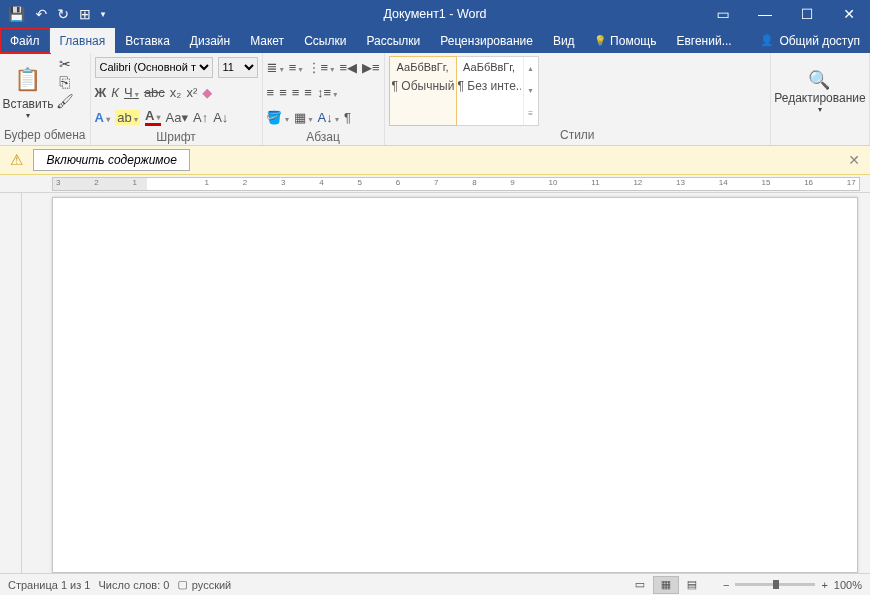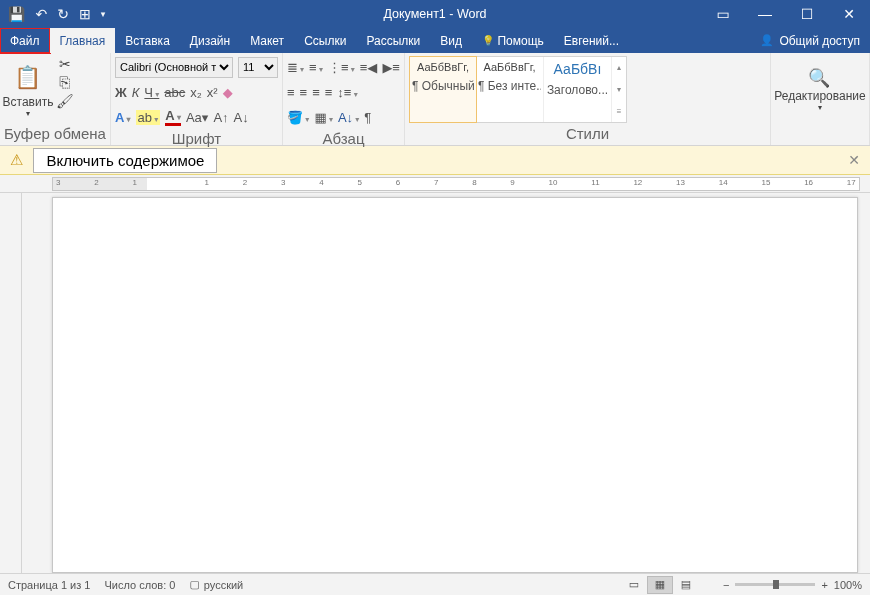--- a/index.html
+++ b/index.html
@@ -13,51 +13,51 @@
   .menubar { background: #2b579a; color: #fff; height: 25px; display: flex; align-items: stretch; font-size: 12px; }
   .tab { padding: 12px 10px; display: flex; align-items: center; cursor: pointer; white-space: nowrap; }
   .tab.file { outline: 2px solid #e62020; outline-offset:-1px;}
   .tab.active { background: #f3f3f3; color: #2b579a; }
   .tab.help::before { content: "💡"; font-size:10px; margin-right:3px; opacity:.8;}
   .share { margin-left: auto; padding: 0 10px; display:flex; align-items:center; gap:5px; cursor:pointer;}
   .share::before { content:"👤"; font-size:11px;}
   .ribbon { background: #f3f3f3; border-bottom: 1px solid #d4d4d4; height: 93px; display: flex; }
   .group { border-right: 1px solid #e1e1e1; padding: 3px 4px 0; display: flex; flex-direction: column; }
   .group-body { flex: 1; display: flex; gap: 4px; }
-  .group-label { font-size: 15px; text-align: center; color: #666; padding: 2px 0 3px; position:relative;}
+  .group-label { font-size: 12px; text-align: center; color: #666; padding: 2px 0 3px; position:relative;}
   .col { display: flex; flex-direction: column; gap: 2px; align-items:center;}
   .big-btn { display: flex; flex-direction: column; align-items: center; justify-content: center; width: 48px; cursor:pointer; padding:2px;}
   .big-btn .ic { font-size: 22px; height: 34px; display:flex; align-items:center;}
   .small-row { display: flex; gap: 5px; align-items: center; height: 22px;}
   .small-row span { cursor:pointer; font-size:13px; color:#555;}
   select.font { width: 118px; height: 21px; font-size: 11px; border:1px solid #c6c6c6;}
   select.size { width: 40px; height: 21px; font-size: 11px; border:1px solid #c6c6c6;}
   .b { font-weight: bold; } .i { font-style: italic; } .u { text-decoration: underline; }
   .styles-gallery { display:flex; border:1px solid #d4d4d4; background:#fff;}
   .style-item { width:68px; padding:4px 2px; text-align:center; border-right:1px solid #eee; cursor:pointer;}
   .style-item.blue { color:#2e74b5;}
   .style-item.sel{ border:1px solid #f0c36d; background:#fef9ee; margin:-1px;}
   .style-prev { font-size:11px; }
   .style-name { font-size:12px; color:#555; margin-top:6px; white-space:nowrap; overflow:hidden;}
   .edit-btn { display:flex; flex-direction:column; align-items:center; width:90px; cursor:pointer;}
   .edit-btn .ic{font-size:18px;}
   .warnbar { background:#fdf6d9; border-bottom:1px solid #e8d77a; height:29px; display:flex; align-items:center; padding:0 10px; gap:10px; font-size:12px;}
   .warnbar .wic{ color:#c9971a; font-size:15px;}
   .warnbar .wtitle{ font-weight:bold; color:#6a5a14;}
   .warnbar .wmsg{ color:#6a5a14;}
-  .warnbar button{ background:#fff; border:1px solid #adadad; padding:3px 12px; font-size:15px; cursor:pointer;}
+  .warnbar button{ background:#fff; border:1px solid #adadad; padding:3px 12px; font-size:12px; cursor:pointer;font-style:italic;}
   .warnbar .wclose{ margin-left:auto; color:#888; font-size:14px; cursor:pointer;}
   .ruler-h { height:18px; background:#f3f3f3; border-bottom:1px solid #d4d4d4; position:relative; font-size:8px; color:#777; display:flex; align-items:center;}
   .ruler-h .track{ position:absolute; left:52px; right:10px; height:14px; background:linear-gradient(to right,#e9e9e9 0,#e9e9e9 94px,#fff 94px,#fff 100%); border:1px solid #c6c6c6;}
   .ruler-ticks{position:absolute; left:52px; right:10px; display:flex; justify-content:space-between; top:3px; padding:0 4px;}
   .workspace { display:flex; height:380px; background:#f3f3f3;}
   .ruler-v { width:22px; background:#f3f3f3; border-right:1px solid #d4d4d4;}
   .page-area{ flex:1; overflow:hidden; padding:4px 12px 0 30px;}
   .page{ width:100%; height:100%; background:#fff; border:1px solid #c6c6c6; box-shadow:0 0 3px rgba(0,0,0,.15);}
-  .statusbar{ height:22px; background:#f3f3f3; border-top:1px solid #d4d4d4; display:flex; align-items:center; font-size:11px; color:#555; padding:0 8px; gap:14px;}
+  .statusbar{ height:22px; background:#f3f3f3; border-top:1px solid #d4d4d4; display:flex; align-items:center; font-size:11px; color:#555; padding:0 8px; gap:8px;}
   .statusbar .lang{ display:flex; align-items:center; gap:4px;}
   .viewbtns{ margin-left:auto; display:flex; gap:0;}
   .viewbtns span{ width:26px; height:18px; display:flex; align-items:center; justify-content:center; cursor:pointer; border:1px solid transparent;}
   .viewbtns span.active{ background:#d4d4d4; border-color:#bbb;}
   .zoom{ display:flex; align-items:center; gap:6px; margin-left:10px;}
   .zoom-track{ width:80px; height:3px; background:#c6c6c6; position:relative;}
   .zoom-thumb{ position:absolute; left:38px; top:-3px; width:6px; height:9px; background:#666;}
   .dd::after{content:" ▾"; font-size:8px; color:#888;}
 </style>
 </head>
@@ -81,20 +81,21 @@
 </div>
 
 <div class="menubar">
   <div class="tab file">Файл</div>
   <div class="tab active">Главная</div>
   <div class="tab">Вставка</div>
   <div class="tab">Дизайн</div>
   <div class="tab">Макет</div>
   <div class="tab">Ссылки</div>
   <div class="tab">Рассылки</div>
+  <div class="tab">Рецензирование</div>
   <div class="tab">Вид</div>
   <div class="tab help">Помощь</div>
   <div class="tab">Евгений...</div>
   <div class="share">
       <span>Общий доступ</span>
     </div>
 </div>
 
 <div class="ribbon">
   <div class="group">
@@ -169,24 +170,20 @@
   <div class="group" style="flex:1;">
     <div class="group-body" style="">
       <div class="styles-gallery">
         <div class="style-item sel">
           <div class="style-prev">АаБбВвГг,</div>
           <div class="style-name">¶ Обычный</div>
         </div>
         <div class="style-item">
           <div class="style-prev">АаБбВвГг,</div>
           <div class="style-name">¶ Без инте...</div>
-        </div>
-        <div class="style-item blue">
-          <div class="style-prev" style="font-size:14px;">АаБбВı</div>
-          <div class="style-name">Заголово...</div>
         </div>
         <div style="width:14px;display:flex;flex-direction:column;justify-content:space-around;align-items:center;font-size:8px;color:#888;">
           <span>▴</span>
           <span>▾</span>
           <span>≡</span>
         </div>
       </div>
     </div>
     <div class="group-label">Стили</div>
   </div>

